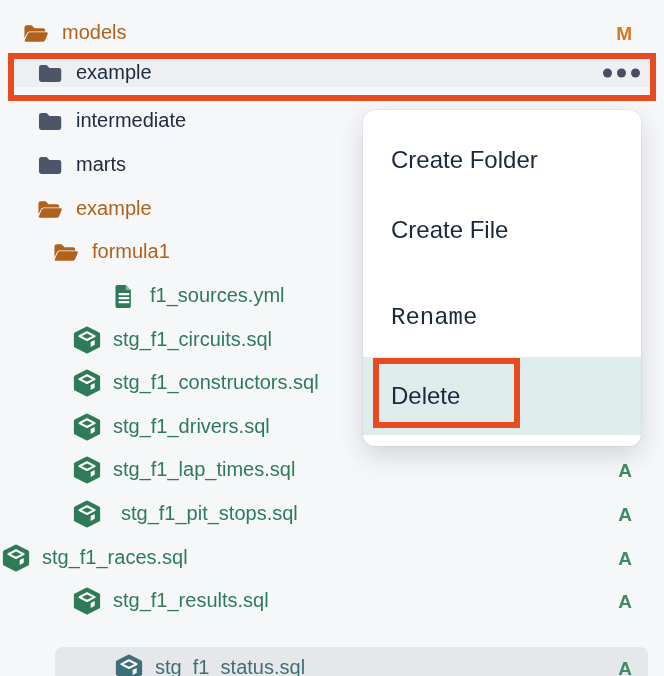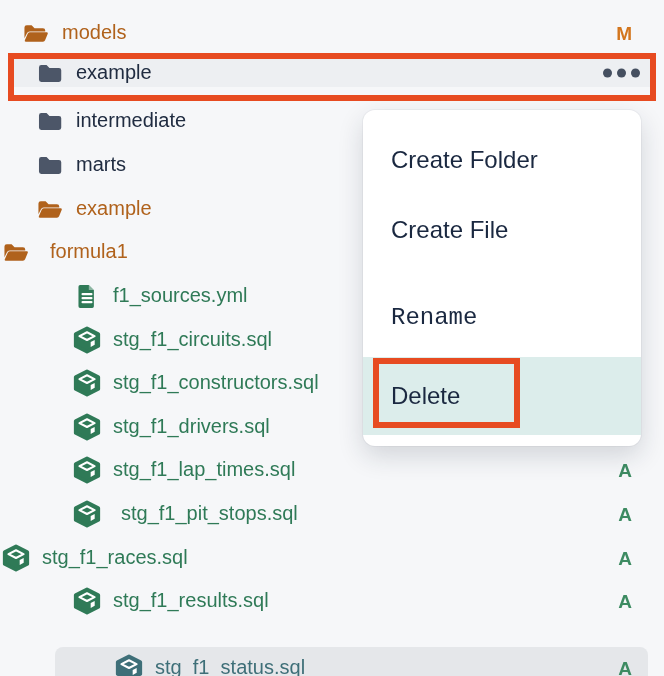--- a/index.html
+++ b/index.html
@@ -114,30 +114,30 @@
     </div>
       <div class="row" style="top: 187px; padding-left: 34px;">
       <span class="icon c-orange">
           <svg width="28" height="21" viewBox="0 0 26 20">
             <path d="M2 4.4a2.2 2.2 0 0 1 2.2-2.2h4.6l2.8 2.8h8a2.2 2.2 0 0 1 2.2 2.2v1H7a3 3 0 0 0-2.75 1.8L2 14.6Z" fill="currentColor"></path>
             <path d="M7.6 8.8h15.6a1.1 1.1 0 0 1 1 1.5l-2.55 6.2a2.2 2.2 0 0 1-2 1.4H3.3a1 1 0 0 1-.92-1.38l2.7-6.4a2.7 2.7 0 0 1 2.52-1.32Z" fill="currentColor"></path>
           </svg>
         </span>
       <span class="label c-orange">example</span>
     </div>
-      <div class="row" style="top: 230px;  gap: 8px;">
+      <div class="row" style="top: 230px; padding-left: 50px;">
       <span class="icon c-orange">
           <svg width="28" height="21" viewBox="0 0 26 20">
             <path d="M2 4.4a2.2 2.2 0 0 1 2.2-2.2h4.6l2.8 2.8h8a2.2 2.2 0 0 1 2.2 2.2v1H7a3 3 0 0 0-2.75 1.8L2 14.6Z" fill="currentColor"></path>
             <path d="M7.6 8.8h15.6a1.1 1.1 0 0 1 1 1.5l-2.55 6.2a2.2 2.2 0 0 1-2 1.4H3.3a1 1 0 0 1-.92-1.38l2.7-6.4a2.7 2.7 0 0 1 2.52-1.32Z" fill="currentColor"></path>
           </svg>
         </span>
       <span class="label c-orange">formula1</span>
     </div>
-      <div class="row" style="top: 274px; padding-left: 71px;">
+      <div class="row" style="top: 274px; padding-left: 108px;">
       <span class="icon c-green">
           <svg width="22" height="27" viewBox="0 0 24 28">
             <path d="M4.5 1.5h9.5l5.5 5.5v17.7a1.8 1.8 0 0 1-1.8 1.8H4.5a1.8 1.8 0 0 1-1.8-1.8V3.3a1.8 1.8 0 0 1 1.8-1.8Z" fill="currentColor"></path>
             <path d="M14 1.5l5.5 5.5H14Z" fill="#ffffff" opacity="0.45"></path>
             <rect x="6" y="10.2" width="12" height="2.4" rx="1.1" fill="#fff"></rect>
             <rect x="6" y="14.6" width="12" height="2.4" rx="1.1" fill="#fff"></rect>
             <rect x="6" y="19" width="12" height="2.4" rx="1.1" fill="#fff"></rect>
           </svg>
         </span>
       <span class="label c-green">f1_sources.yml</span>

